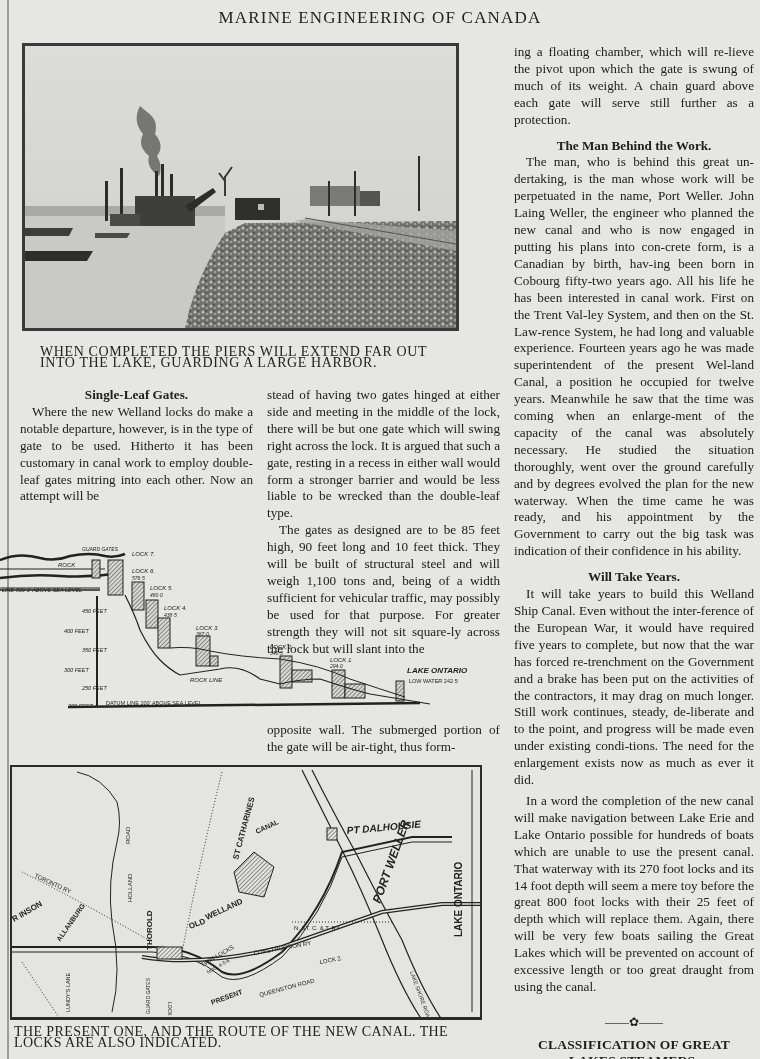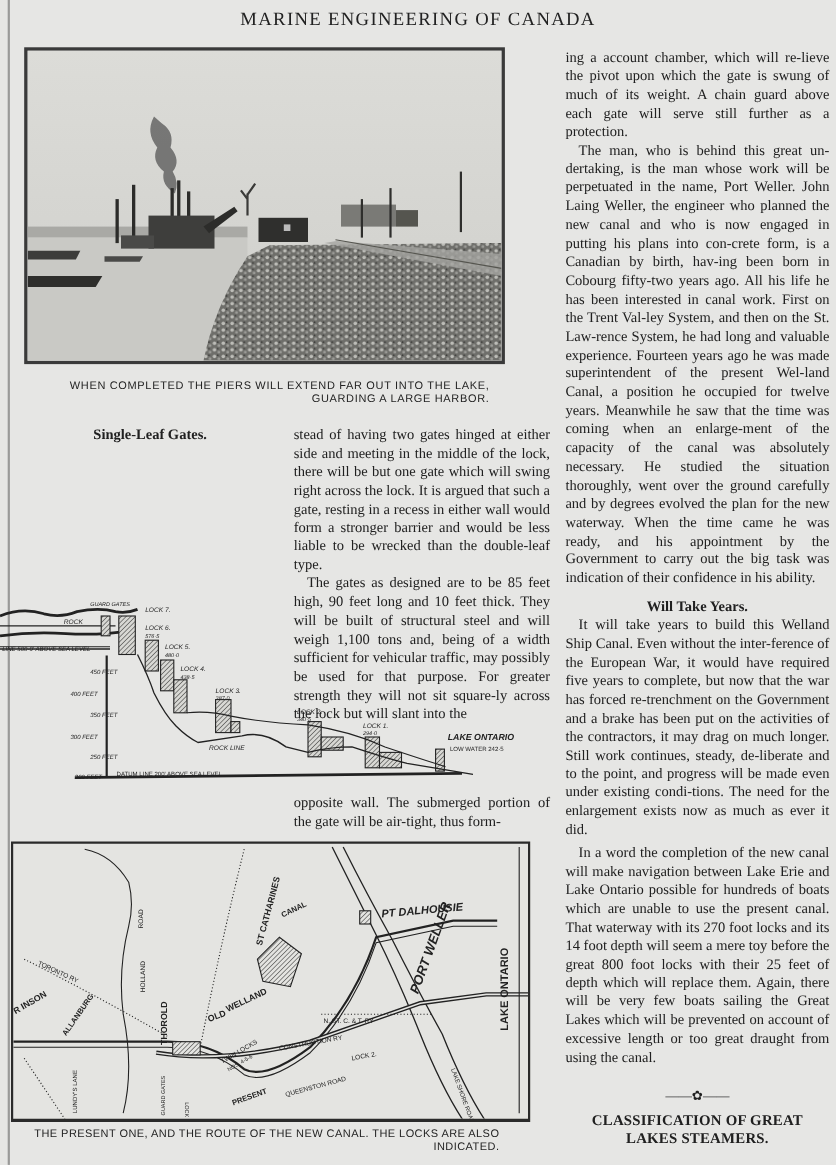--- a/index.html
+++ b/index.html
@@ -11,22 +11,22 @@
   .page-edge { position: absolute; left: 7px; top: 0; width: 2px; height: 1059px; background: #9a9a98; }
   .running-head {
     position: absolute; top: 8px; left: 0; width: 760px; text-align: center;
     font-family: "Liberation Serif", serif; font-size: 17px; letter-spacing: 1.2px; color: #222;
   }
   .photo {
     position: absolute; left: 22px; top: 43px; width: 437px; height: 288px;
     border: 3px solid #3a3a3a; box-sizing: border-box; overflow: hidden; background: #d9d9d6;
   }
   .caption {
-    position: absolute; font-family: Liberation Sans, sans-serif; font-size: 10px;
-    letter-spacing: 0.6px; text-align: right; line-height: 11px; color: #222; text-transform: uppercase;
+    position: absolute; font-family: Liberation Serif, serif; font-size: 14px;
+    letter-spacing: 0.6px; text-align: left; line-height: 11px; color: #222; text-transform: uppercase;
   }
   .col {
     position: absolute; font-family: "Liberation Serif", serif;
     font-size: 13.2px; line-height: 16.9px; text-align: justify; color: #202020;
   }
   .col p { margin: 0; text-indent: 12px; }
   .col p.noindent { text-indent: 0; }
   .subhead { text-align: center; font-weight: bold; text-indent: 0 !important; margin: 1px 0 3px 0; }
   .bighead { text-align: center; font-weight: bold; font-size: 13.5px; line-height: 16px; margin: 0 0 2px 0; letter-spacing: 0.2px; }
   .ornament { text-align: center; font-size: 12px; margin: 18px 0 6px 0; }
@@ -98,20 +98,21 @@
 
     <path d="M160 282 q10 -50 40 -95 l20 -10 l211 -2 v109 z" fill="url(#rubble)"></path>
     <path d="M270 175 l161 30 v-20 l-150 -12 z" fill="#a4a4a0" opacity="0.8"></path>
     <line x1="280" y1="172" x2="431" y2="198" stroke="#55554f" stroke-width="1"></line>
   </svg>
 </div>
 <div class="caption" style="left:40px; top:346px; width:405px;">WHEN COMPLETED THE PIERS WILL EXTEND FAR OUT INTO THE LAKE, GUARDING A LARGE HARBOR.</div>
 
 <div class="col" style="left:20px; top:387px; width:233px;">
   <p class="subhead">Single-Leaf Gates.</p>
+  <p>Where the new Welland locks do make a notable departure, however, is in the type of gate to be used. Hitherto it has been customary in canal work to employ double-leaf gates mitring into each other. Now an attempt will be</p>
 </div>
 
 <div class="col" style="left:267px; top:387px; width:233px;">
   <p class="noindent">stead of having two gates hinged at either side and meeting in the middle of the lock, there will be but one gate which will swing right across the lock. It is argued that such a gate, resting in a recess in either wall would form a stronger barrier and would be less liable to be wrecked than the double-leaf type.</p>
   <p>The gates as designed are to be 85 feet high, 90 feet long and 10 feet thick. They will be built of structural steel and will weigh 1,100 tons and, being of a width sufficient for vehicular traffic, may possibly be used for that purpose. For greater strength they will not sit square-ly across the lock but will slant into the</p>
 </div>
 
 <div class="profile">
   <svg width="500" height="170" viewBox="0 545 500 170" font-family="Liberation Sans, sans-serif" font-size="6" font-style="italic" fill="#222">
     <defs>
@@ -232,21 +233,22 @@
     <text x="210" y="1003" font-size="7" font-weight="bold" transform="rotate(-20 210 1003)">PRESENT</text>
     <text x="68" y="1010" font-size="5.5" transform="rotate(-90 68 1010)">LUNDY'S LANE</text>
     <text x="148" y="1012" font-size="5" transform="rotate(-90 148 1012)">GUARD GATES</text>
     <text x="166" y="1000" font-size="5" transform="rotate(90 166 1000)">LOCK 1</text>
     <text x="408" y="970" font-size="5.5" transform="rotate(70 408 970)">LAKE SHORE ROAD</text>
   </svg>
 </div>
 <div class="caption" style="left:14px; top:1026px; width:440px; letter-spacing:0.4px;">THE PRESENT ONE, AND THE ROUTE OF THE NEW CANAL. THE LOCKS ARE ALSO INDICATED.</div>
 
 <div class="col" style="left:514px; top:44px; width:240px;">
-  <p class="noindent">ing a account chamber, which will re-lieve the pivot upon which the gate is swung of much of its weight. A chain guard above each gate will serve still further as a protection.</p>
+  <p class="noindent">ing a floating chamber, which will re-lieve the pivot upon which the gate is swung of much of its weight. A chain guard above each gate will serve still further as a protection.</p>
+  <p class="subhead" style="margin-top:9px;">The Man Behind the Work.</p>
   <p>The man, who is behind this great un-dertaking, is the man whose work will be perpetuated in the name, Port Weller. John Laing Weller, the engineer who planned the new canal and who is now engaged in putting his plans into con-crete form, is a Canadian by birth, hav-ing been born in Cobourg fifty-two years ago. All his life he has been interested in canal work. First on the Trent Val-ley System, and then on the St. Law-rence System, he had long and valuable experience. Fourteen years ago he was made superintendent of the present Wel-land Canal, a position he occupied for twelve years. Meanwhile he saw that the time was coming when an enlarge-ment of the capacity of the canal was absolutely necessary. He studied the situation thoroughly, went over the ground carefully and by degrees evolved the plan for the new waterway. When the time came he was ready, and his appointment by the Government to carry out the big task was indication of their confidence in his ability.</p>
   <p class="subhead" style="margin-top:9px;">Will Take Years.</p>
   <p>It will take years to build this Welland Ship Canal. Even without the inter-ference of the European War, it would have required five years to complete, but now that the war has forced re-trenchment on the Government and a brake has been put on the activities of the contractors, it may drag on much longer. Still work continues, steady, de-liberate and to the point, and progress will be made even under existing condi-tions. The need for the enlargement exists now as much as ever it did.</p>
   <p style="margin-top:4px;">In a word the completion of the new canal will make navigation between Lake Erie and Lake Ontario possible for hundreds of boats which are unable to use the present canal. That waterway with its 270 foot locks and its 14 foot depth will seem a mere toy before the great 800 foot locks with their 25 feet of depth which will replace them. Again, there will be very few boats sailing the Great Lakes which will be prevented on account of excessive length or too great draught from using the canal.</p>
   <div class="ornament">——✿——</div>
   <div class="bighead">CLASSIFICATION OF GREAT LAKES STEAMERS.</div>
 
 </div>
 
 <div class="page-number">213</div>

